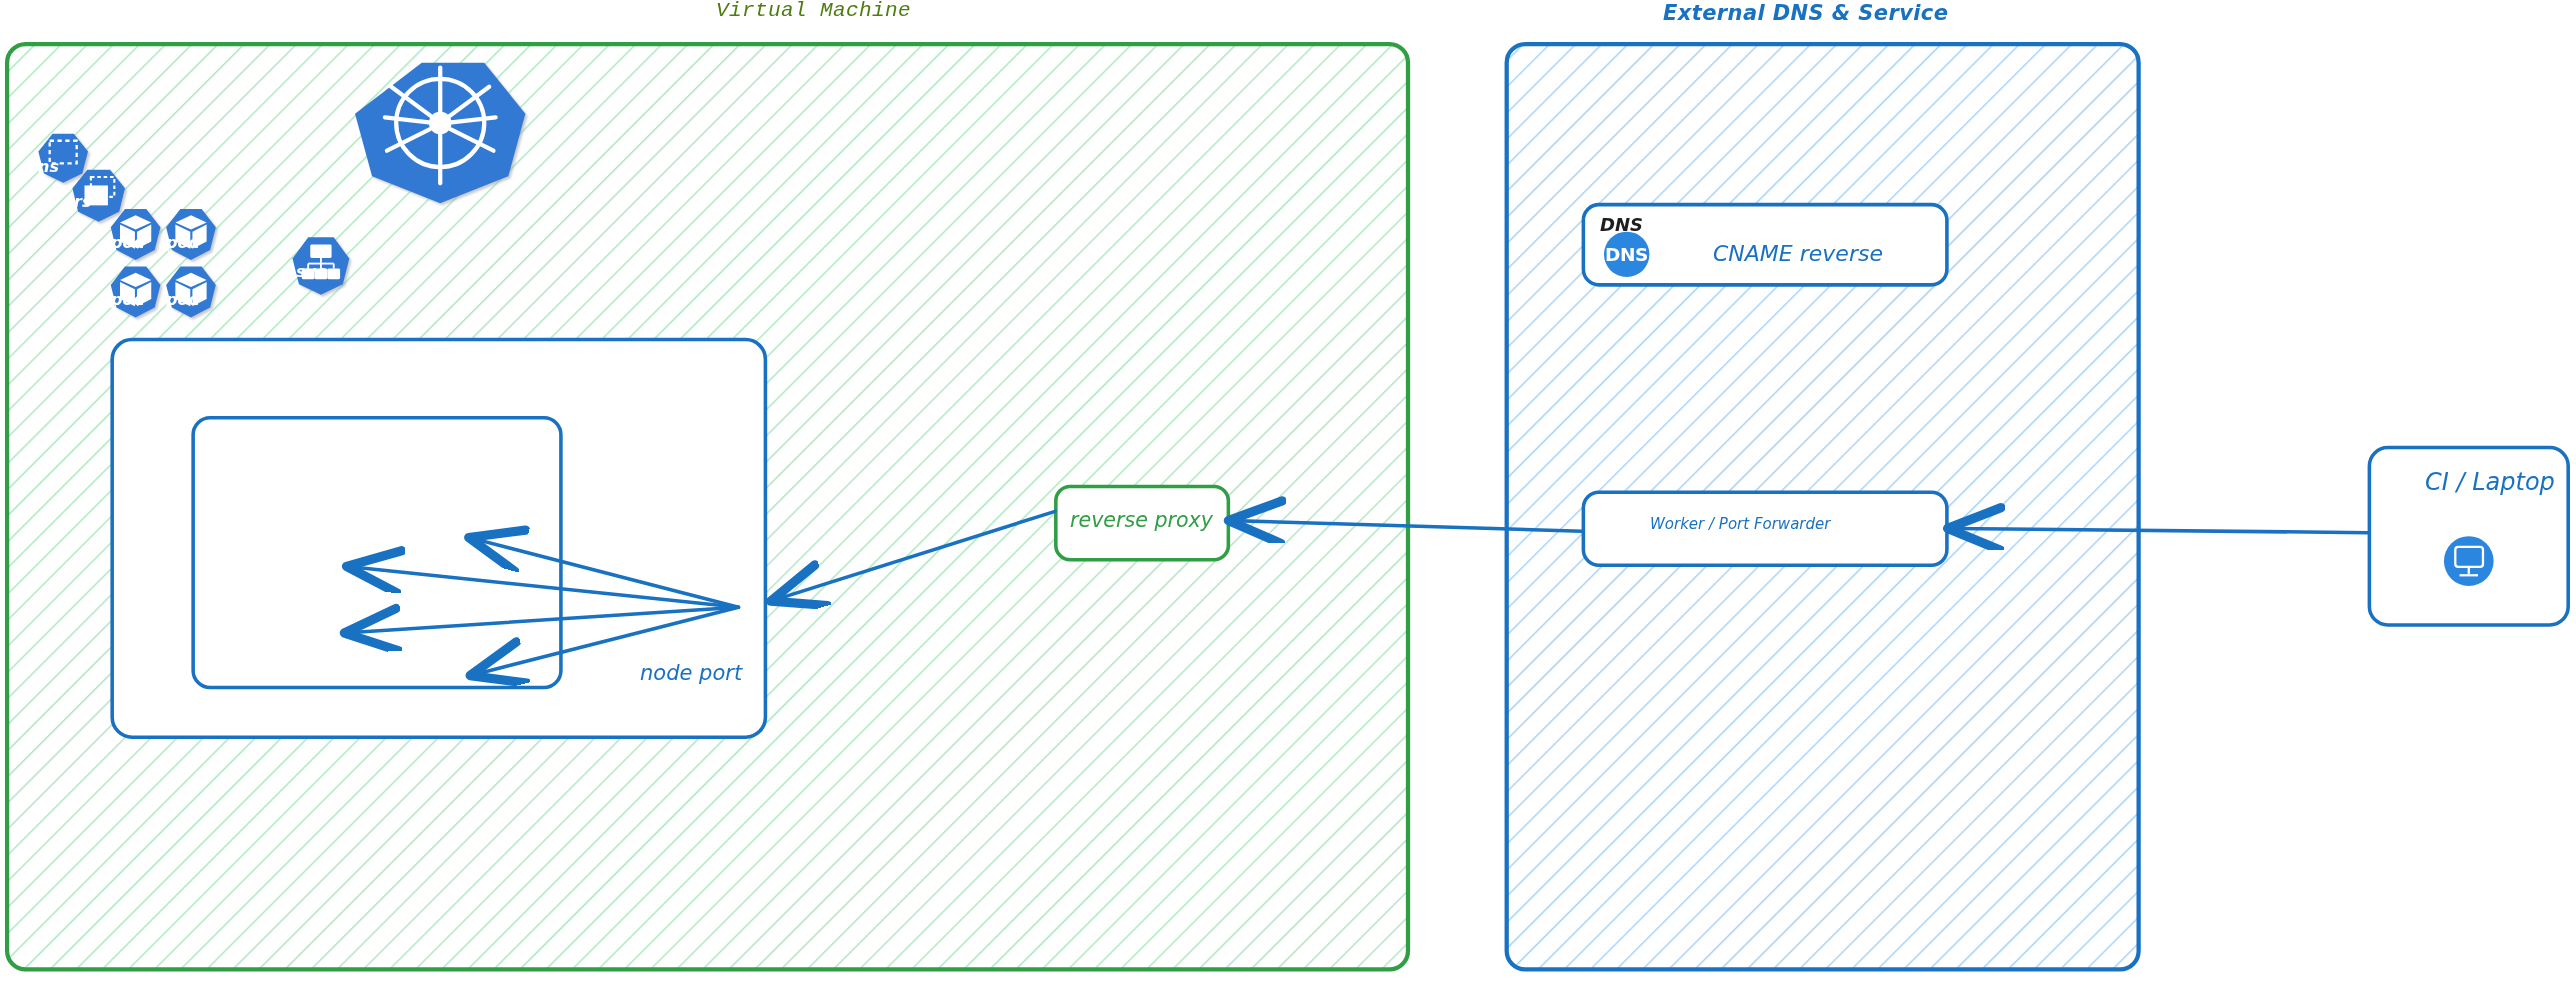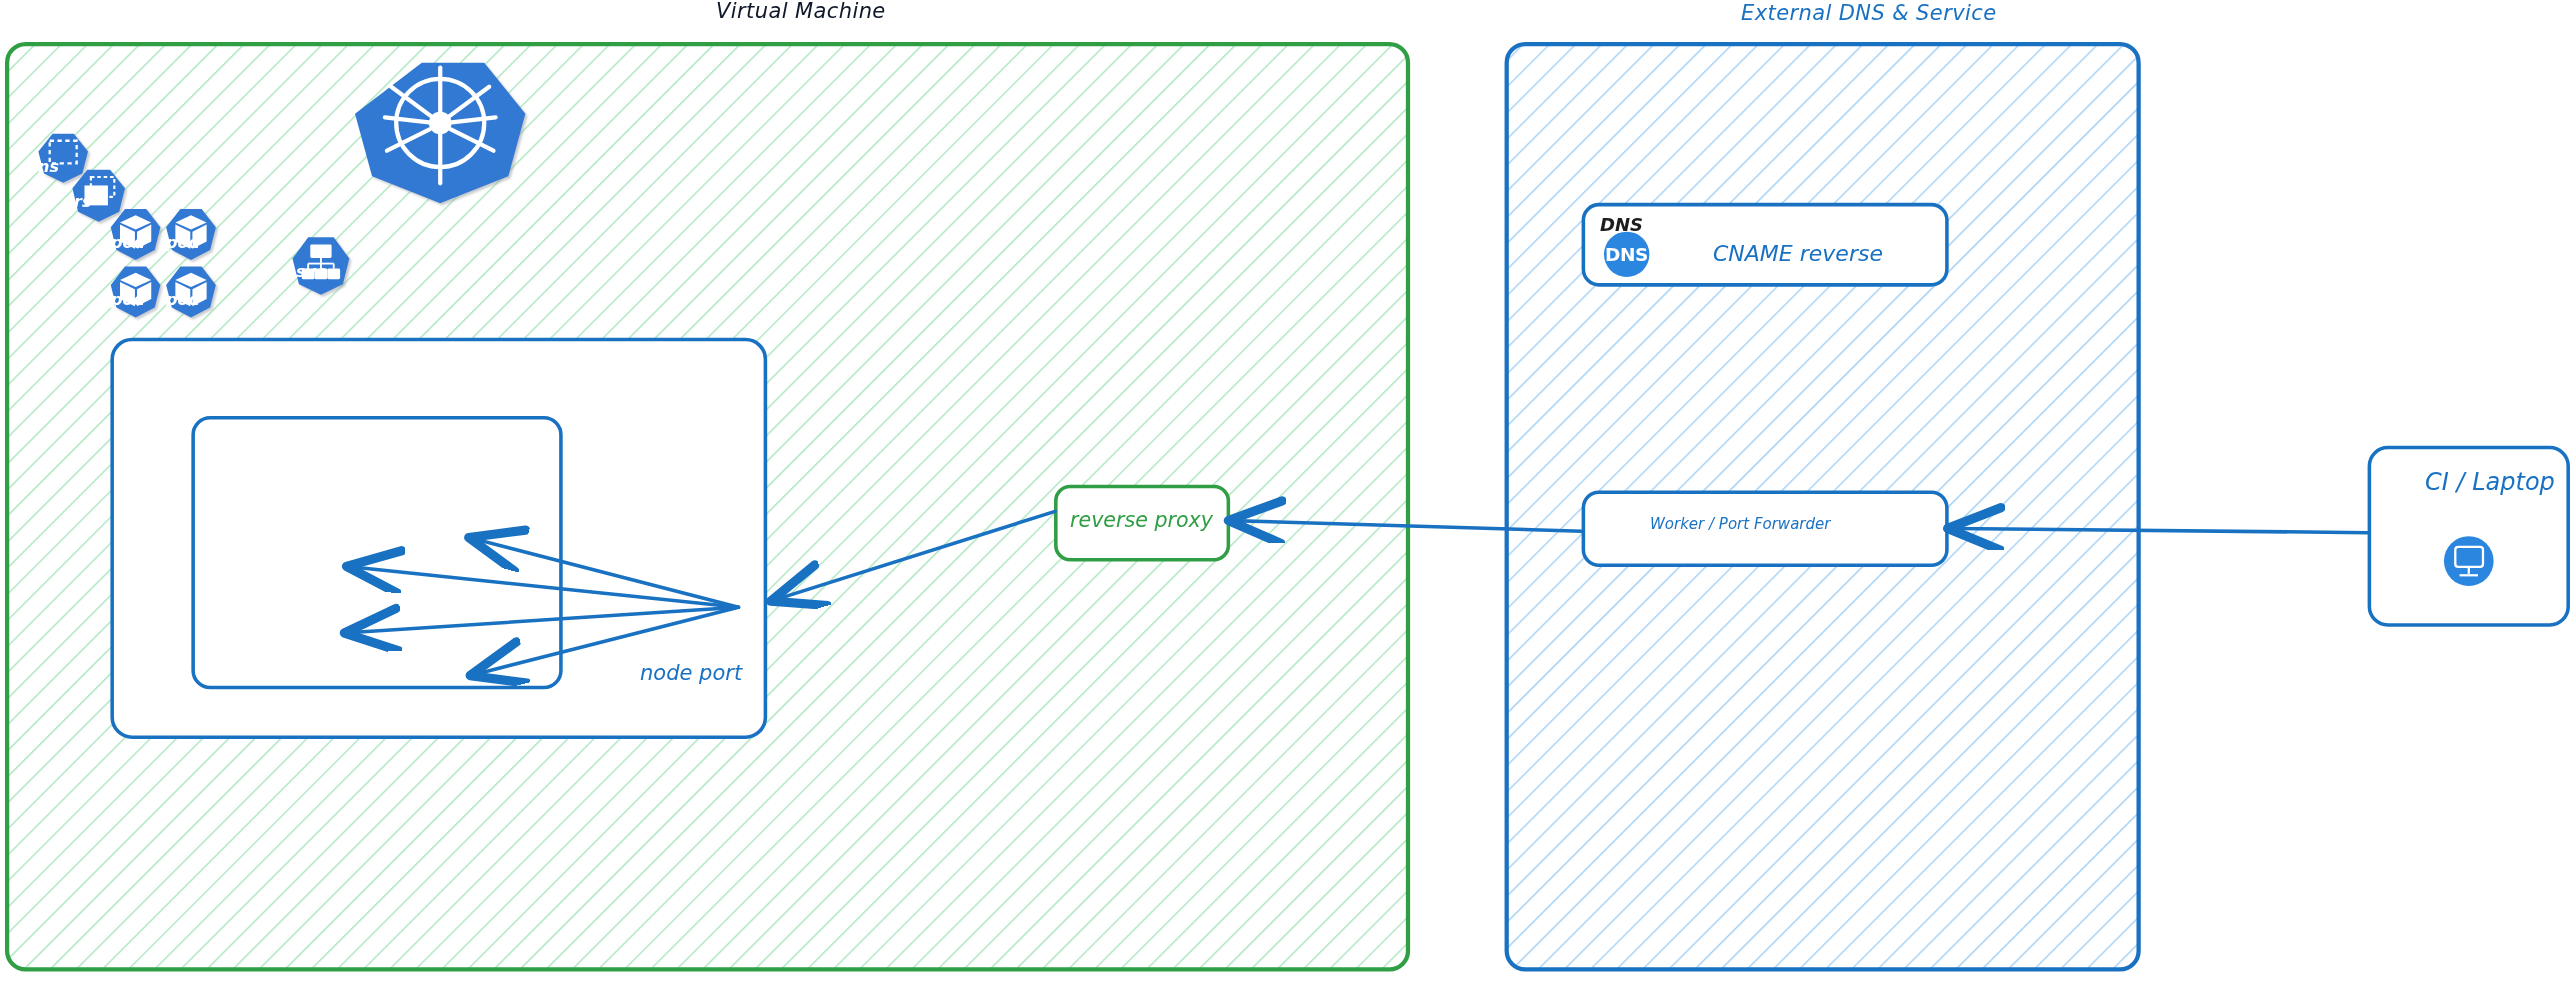--- a/index.html
+++ b/index.html
@@ -7,21 +7,21 @@
        font-family:"DejaVu Sans","Liberation Sans",sans-serif;}
   .stage{position:absolute;left:0;top:0;width:2576px;height:983px;}
   svg.layer{position:absolute;left:0;top:0;width:2576px;height:983px;overflow:visible;}
   .abs{position:absolute;}
 
   .group-title{
     position:absolute;font-size:21px;letter-spacing:0.4px;
     font-family:"DejaVu Sans","Liberation Sans",sans-serif;
     white-space:nowrap;font-style:italic;font-weight:500;
   }
-  .title-green{color:#0f172a;}
+  .title-green{color:#4d7c0f;font-family:Liberation Mono, monospace;}
   .title-blue{color:#1971c2;}
 
   .lbl{
     position:absolute;white-space:nowrap;font-style:italic;
     font-family:"DejaVu Sans","Liberation Sans",sans-serif;
   }
   .lbl-blue{color:#1971c2;}
   .lbl-green{color:#2f9e44;}
   .lbl-black{color:#1e1e1e;}
 
@@ -181,21 +181,21 @@
 
       <path d="M1486,720 L1090,845"></path>
 
       <path d="M2228,748 L1735,733"></path>
 
       <path d="M3335,750 L2748,744"></path>
     </g>
   </svg>
 
   <div class="group-title title-green" style="left:716px;top:-1.4px;">Virtual Machine</div>
-  <div class="group-title title-blue" style="left:1741px;top:1.4px;">External DNS &amp; Service</div>
+  <div class="group-title title-blue" style="left:1663px;top:1.4px;font-weight:bold;">External DNS &amp; Service</div>
 
   <div class="hexlabel" style="left:38px;top:157px;width:50px;">ns</div>
   <div class="hexlabel" style="left:74px;top:192px;width:50px;">rs</div>
 
   <div class="hexlabel" style="left:111px;top:233px;width:50px;">pod</div>
   <div class="hexlabel" style="left:166px;top:233px;width:50px;">pod</div>
   <div class="hexlabel" style="left:111px;top:290px;width:50px;">pod</div>
   <div class="hexlabel" style="left:166px;top:290px;width:50px;">pod</div>
 
   <div class="hexlabel" style="left:296px;top:262px;width:62px;">svc</div>

